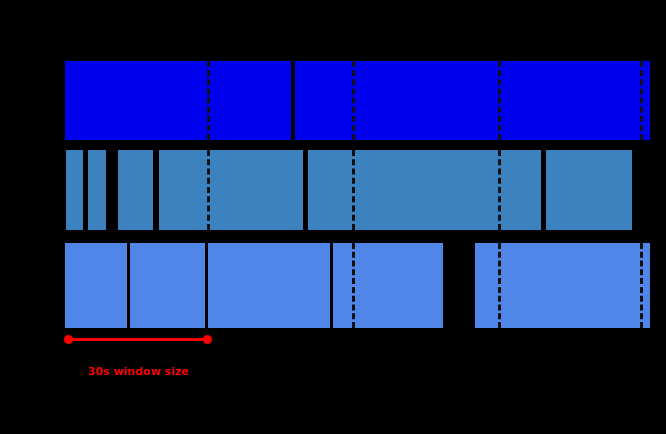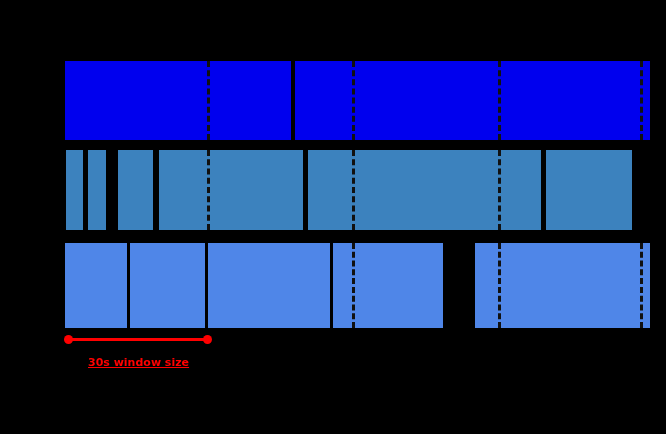--- a/index.html
+++ b/index.html
@@ -81,15 +81,15 @@
       <div class="seg" style="left: 130px; top: 243px; width: 75px; height: 85px; background: rgb(79, 134, 232);"></div>
       <div class="seg" style="left: 208px; top: 243px; width: 122px; height: 85px; background: rgb(79, 134, 232);"></div>
       <div class="seg" style="left: 333px; top: 243px; width: 110px; height: 85px; background: rgb(79, 134, 232);"></div>
       <div class="seg" style="left: 475px; top: 243px; width: 175px; height: 85px; background: rgb(79, 134, 232);"></div>
       <div class="dash" style="left: 352px; top: 243px; height: 85px;"></div>
       <div class="dash" style="left: 498px; top: 243px; height: 85px;"></div>
       <div class="dash" style="left: 640px; top: 243px; height: 85px;"></div>
       <div class="annot-line" style="left: 68px; top: 338px; width: 139px; background: rgb(255, 0, 0);"></div>
       <div class="annot-dot" style="left: 64px; top: 335px; background: rgb(255, 0, 0);"></div>
       <div class="annot-dot" style="left: 203px; top: 335px; background: rgb(255, 0, 0);"></div>
-      <div class="annot-label" style="left: 88px; top: 356px; color: rgb(255, 0, 0); text-decoration: underline;">30s window size</div>
+      <div class="annot-label" style="left: 88px; top: 365px; color: rgb(255, 0, 0);">30s window size</div>
     </div>
 </div>
 
 </body></html>

